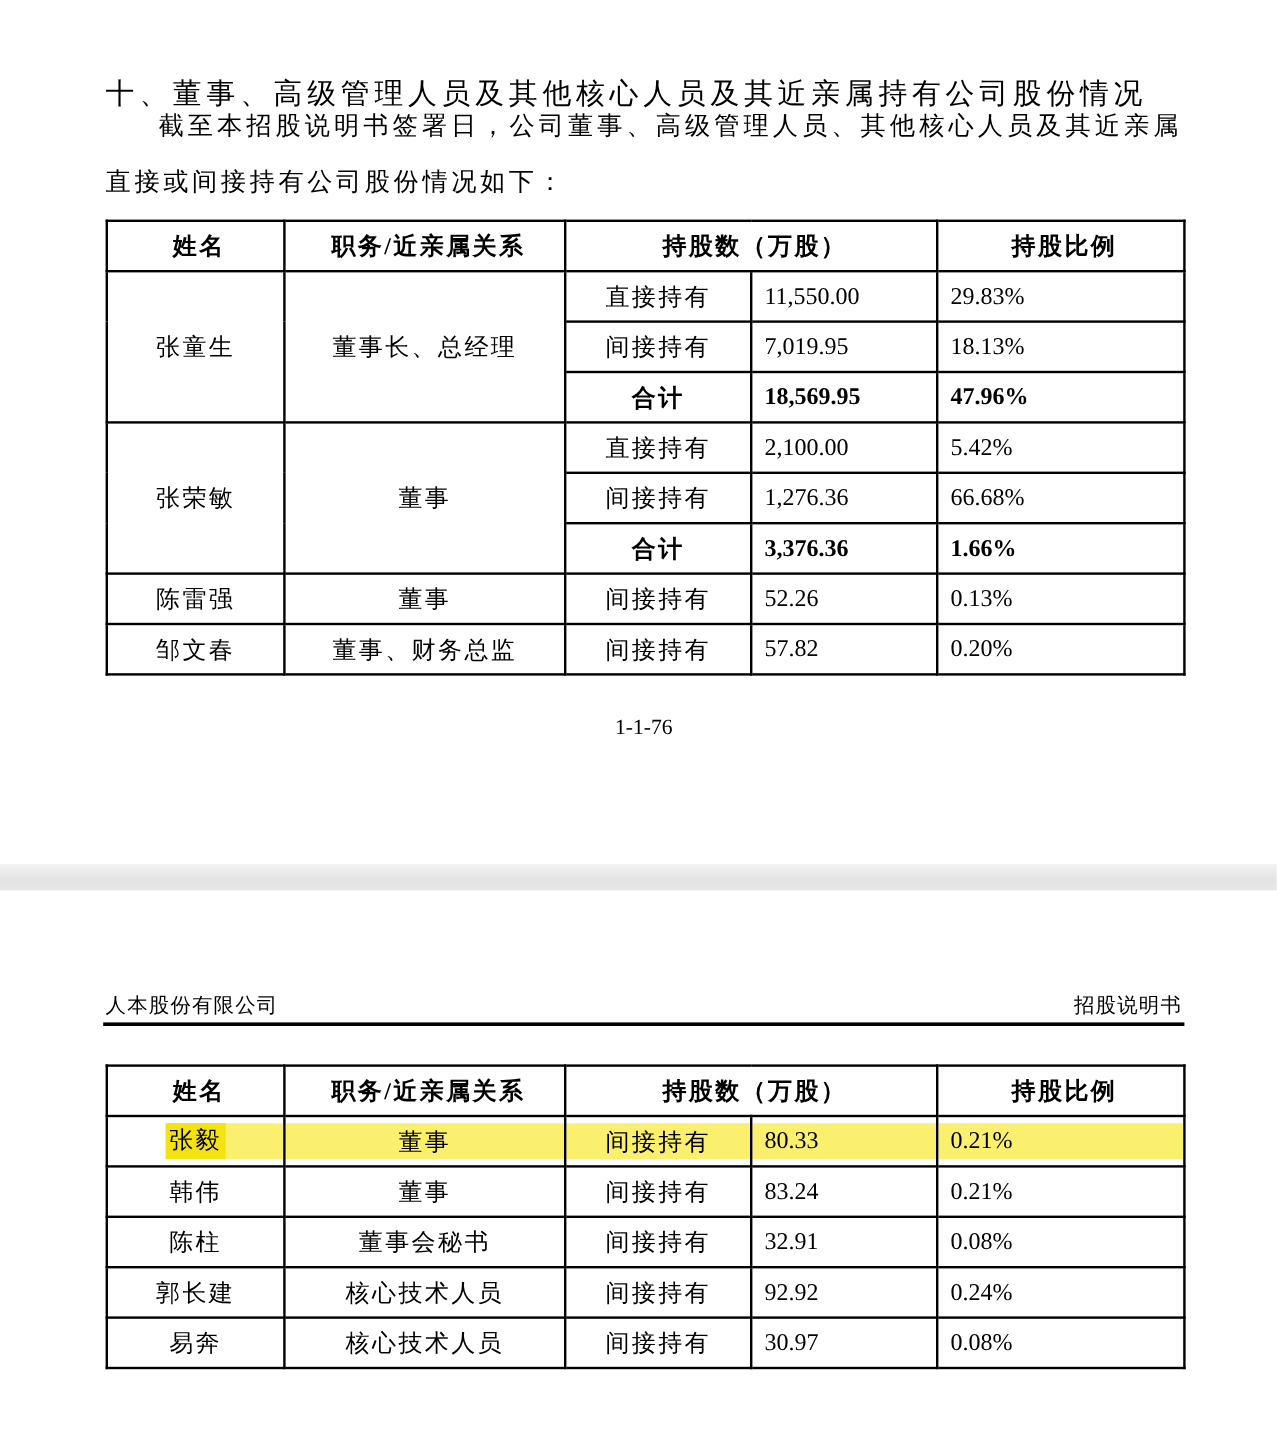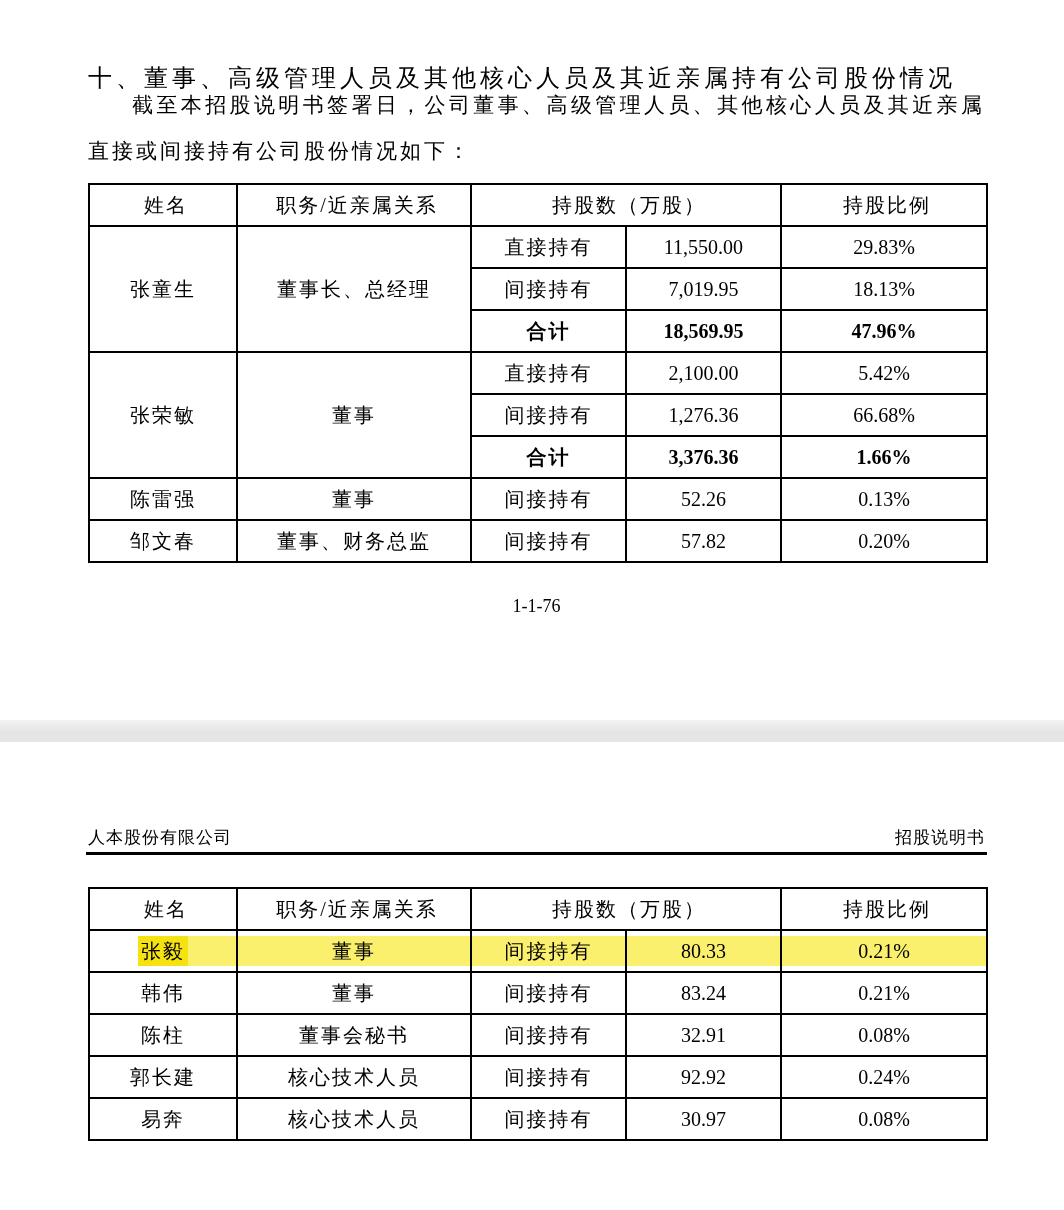--- a/index.html
+++ b/index.html
@@ -30,22 +30,22 @@
   }
   #table1 { top: 183px; }
   #table2 { top: 887px; }
   .doc-table th, .doc-table td {
     border: 2px solid #000;
     height: 40px; padding: 0 10px;
     text-align: center; vertical-align: middle;
     letter-spacing: 2px;
     overflow: hidden; white-space: nowrap;
   }
-  .doc-table th { font-weight: normal; padding-left: 16px; }
-  .doc-table td.c-shares, .doc-table td.c-pct { text-align: center; letter-spacing: 0; }
+  .doc-table th { font-weight: bold; padding-left: 16px; }
+  .doc-table td.c-shares, .doc-table td.c-pct { text-align: left; letter-spacing: 0; }
   tr.bold-row td { font-weight: bold; }
   
   tr.hl-row td {
     background-image: linear-gradient(var(--hl-row), var(--hl-row));
     background-repeat: no-repeat;
     background-size: 100% 30px;
     background-position: center center;
   }
   tr.hl-row td.c-name {
     background-size: 96px 30px;

